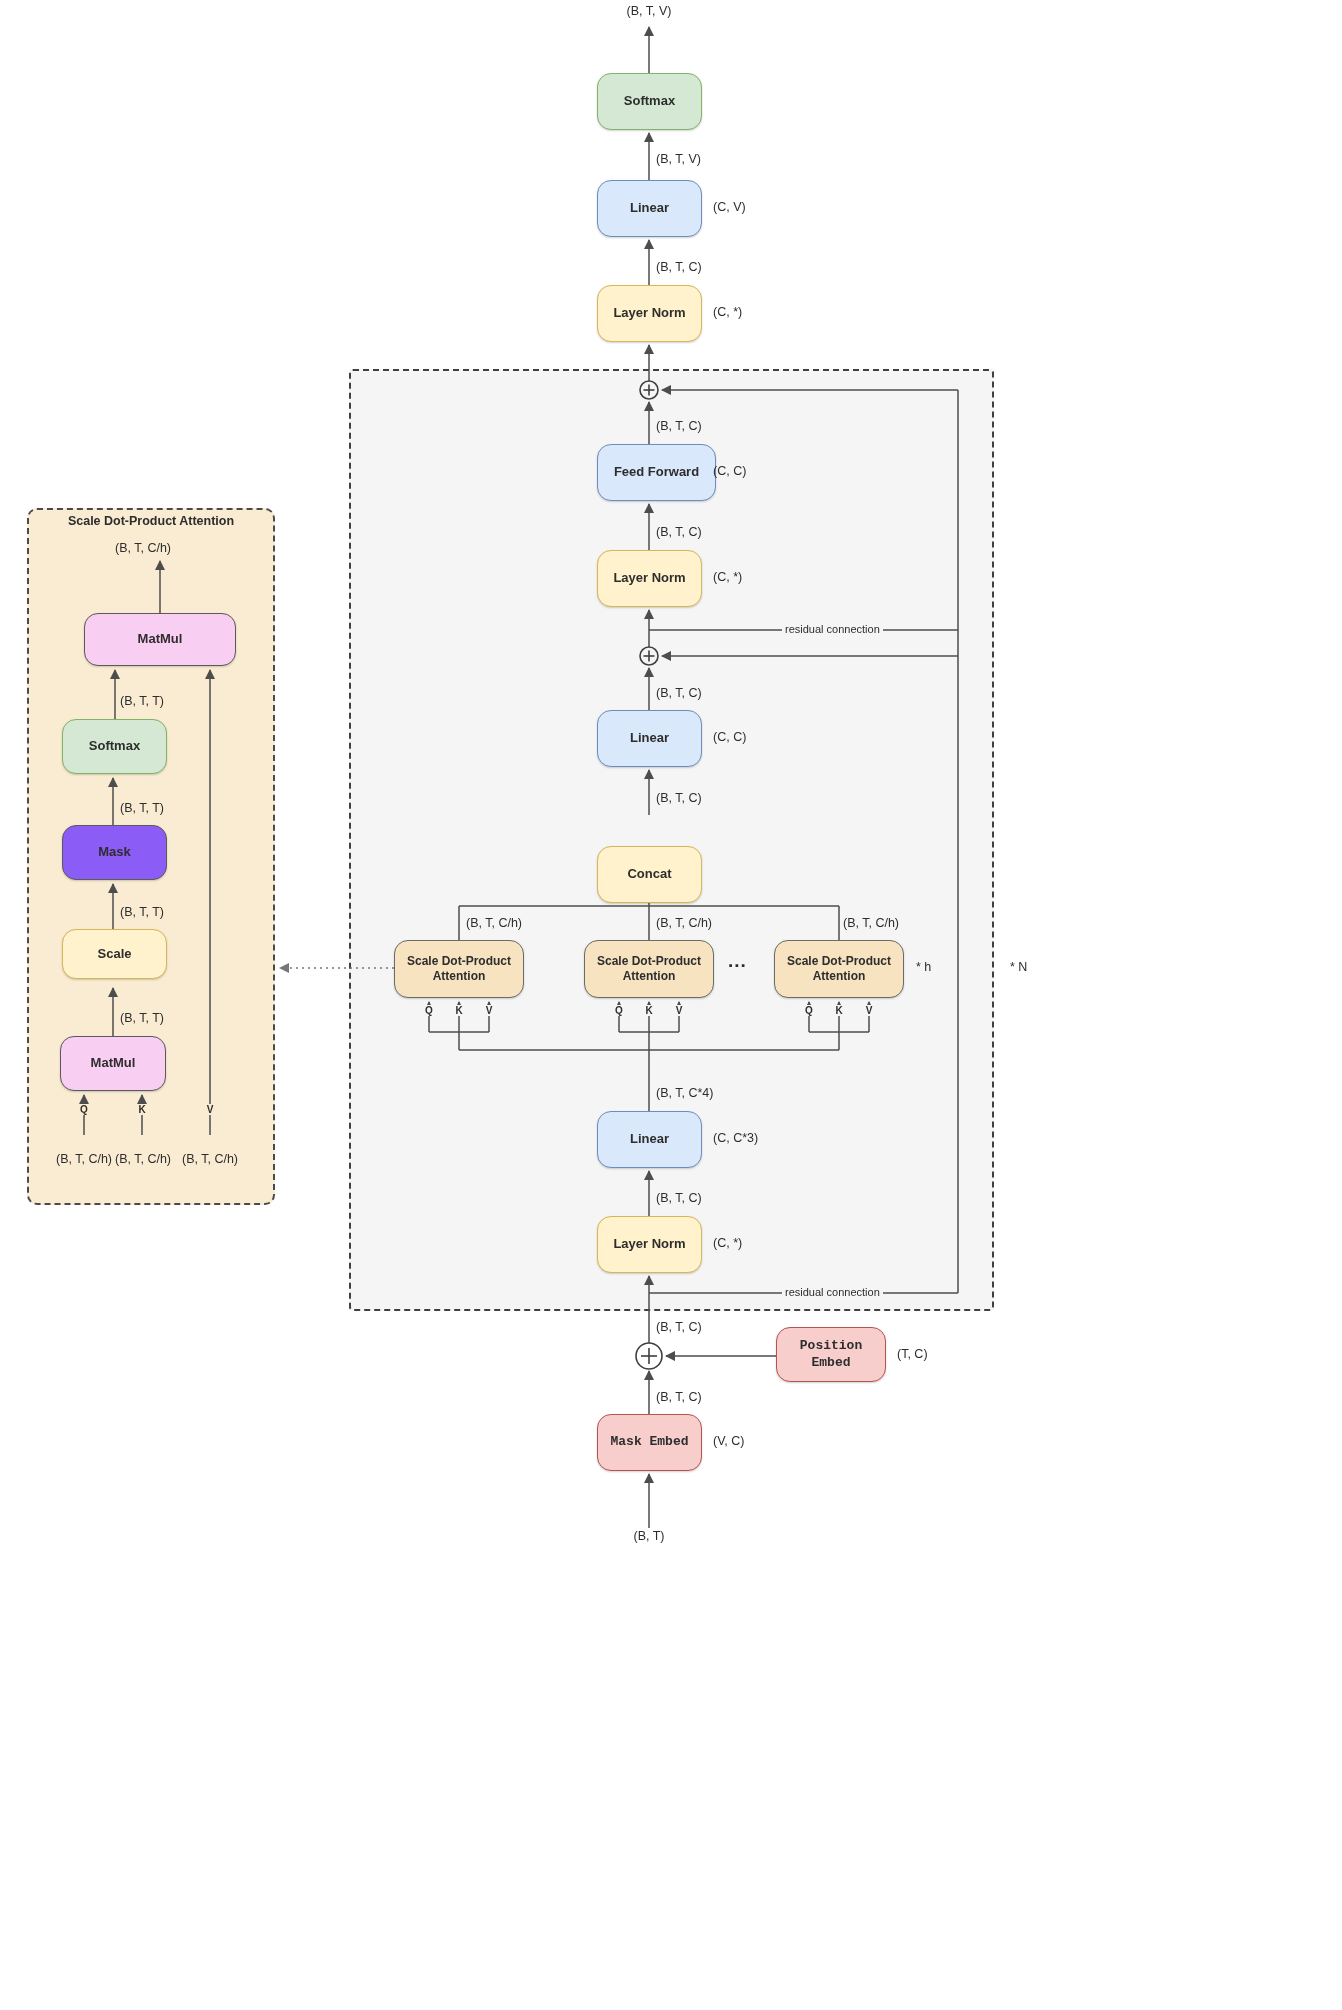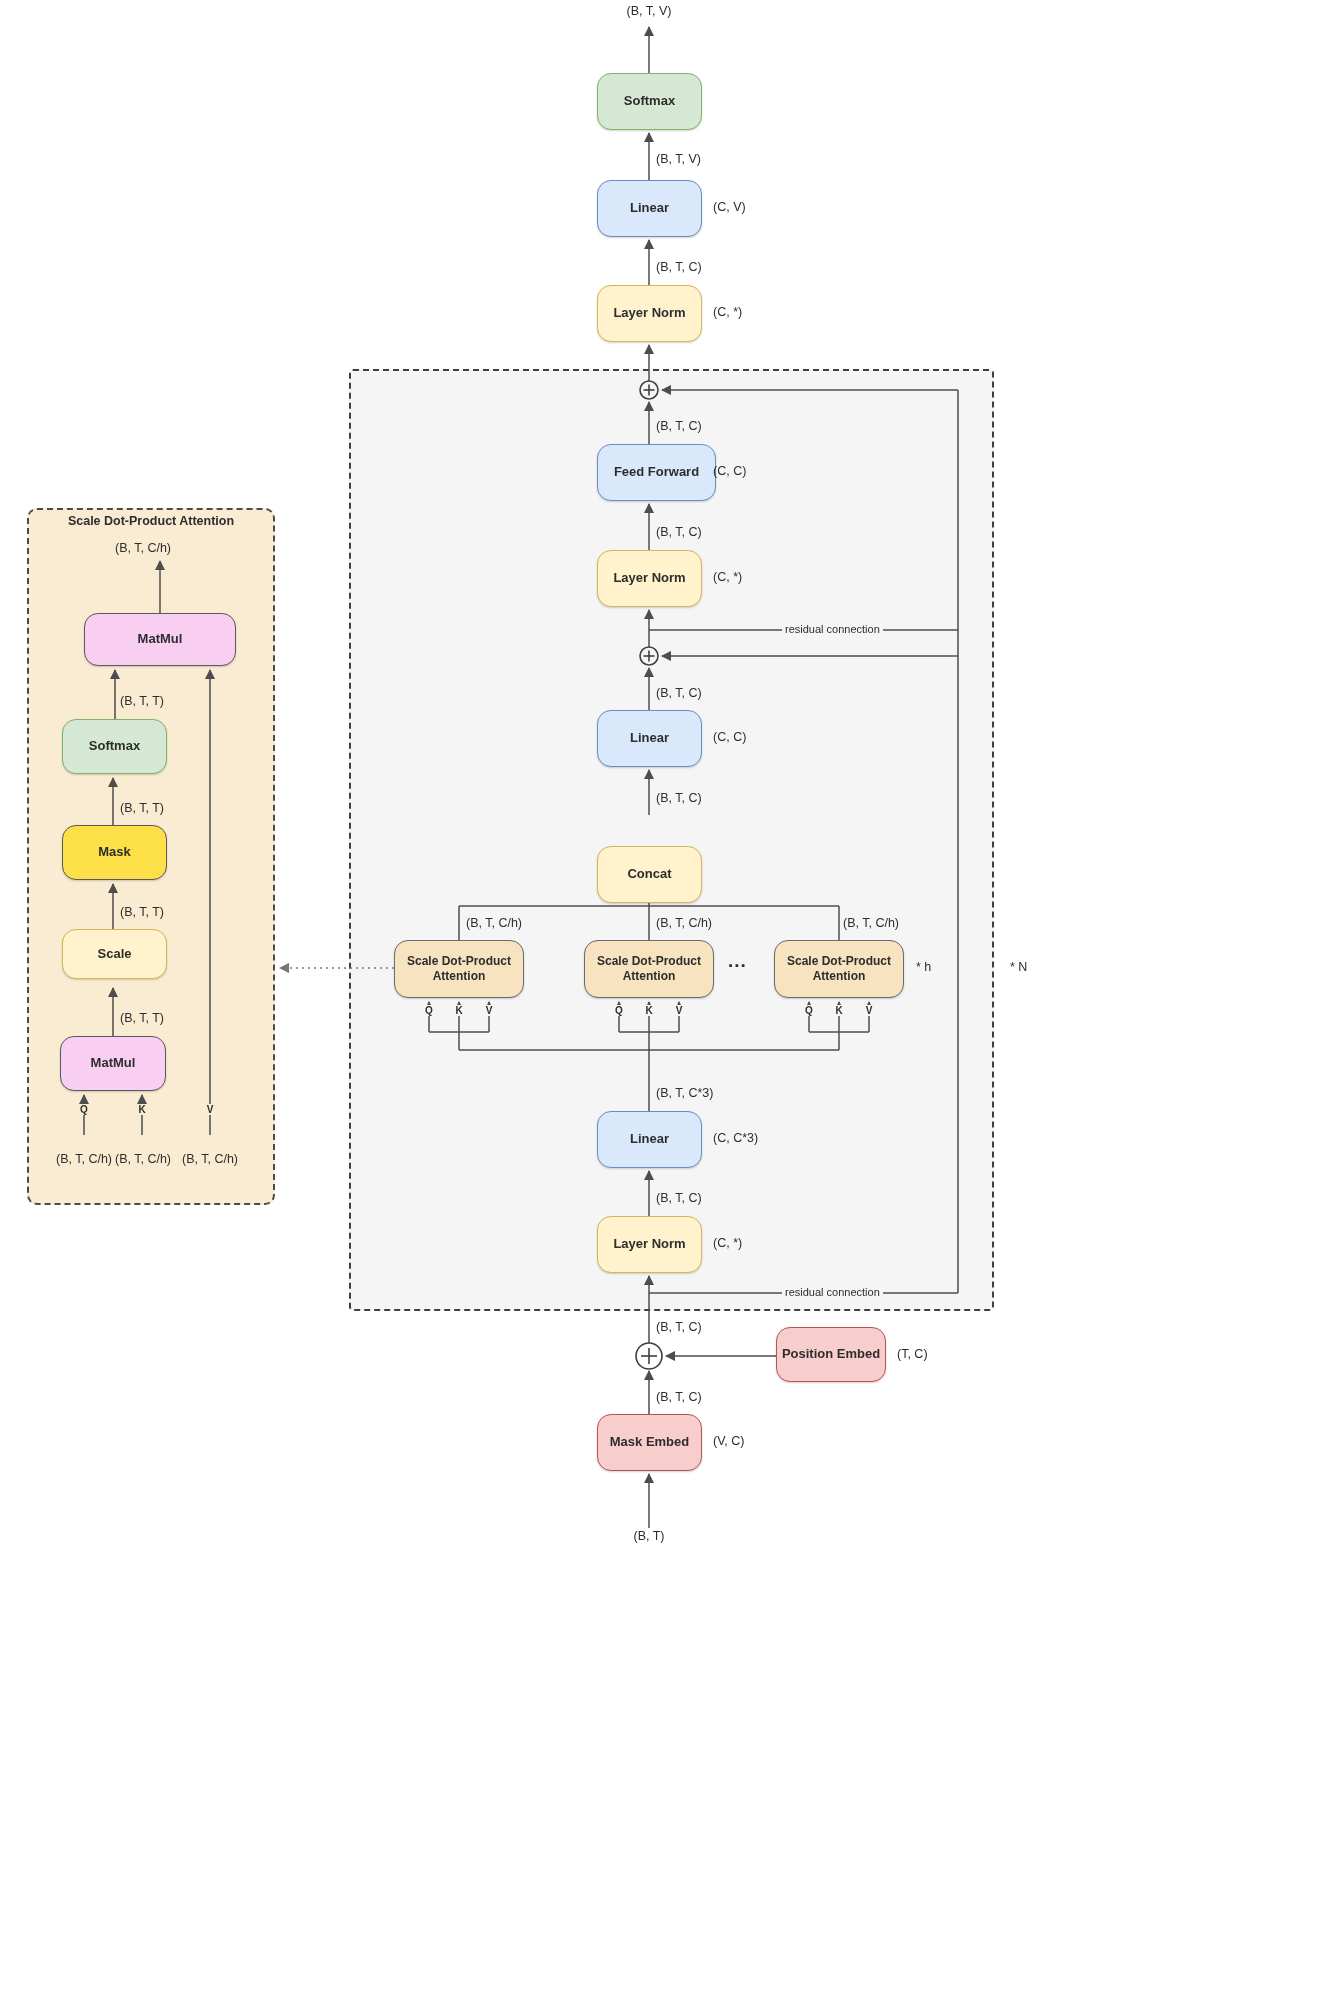--- a/index.html
+++ b/index.html
@@ -12,24 +12,24 @@
   #detail-panel { left:27px; top:508px; width:248px; height:697px; background:#f9ecd2; border-radius:10px; border-color:#4a4a4a; }
 
   svg.wires { position:absolute; left:0; top:0; z-index:1; pointer-events:none; }
 
   .box { position:absolute; z-index:2; display:flex; align-items:center; justify-content:center;
          text-align:center; font-weight:bold; font-size:13px; color:#2d2d2d;
          border-radius:14px; line-height:1.25; box-shadow:0 1px 2px rgba(0,0,0,0.18); }
   .green  { background:#d5e8d4; border:1.5px solid #82b366; }
   .blue   { background:#dae8fc; border:1.5px solid #6c8ebf; }
   .yellow { background:#fff2cc; border:1.5px solid #d6b656; }
-  .red    { background:#f8cecc; border:1.5px solid #b85450; }
+  .red    { background:#f8cecc; border:1.5px solid #b85450;font-family:Liberation Mono, monospace; }
   .tan    { background:#f7e3c0; border:1.5px solid #6b6b6b; font-size:12px; padding:0 6px; }
   .pink   { background:#f9cef3; border:1.5px solid #5a5a5a; }
-  .maskc  { background:#fde047; border:1.5px solid #5a5a5a;justify-content:center; }
+  .maskc  { background:#8b5cf6; border:1.5px solid #5a5a5a;justify-content:center; }
 
   .lbl { position:absolute; z-index:3; font-size:12.5px; color:#2d2d2d; white-space:nowrap; }
   .center { text-align:center; }
   .bold { font-weight:bold; }
   .lbl-res { font-size:11px; background:#f5f5f5; padding:0 3px; }
   .lbl-qkv { position:absolute; z-index:3; font-size:10px; font-weight:bold; text-align:center; width:16px; background:#f5f5f5; color:#2d2d2d; }
   .on-panel { background:#f9ecd2; }
   .lbl-dots { font-size:19px; font-weight:bold; letter-spacing:1px; }
 </style>
 </head>
@@ -218,21 +218,21 @@
   <div class="lbl-qkv" style="left:421px;top:1005px">Q</div>
   <div class="lbl-qkv" style="left:451px;top:1005px">K</div>
   <div class="lbl-qkv" style="left:481px;top:1005px">V</div>
   <div class="lbl-qkv" style="left:611px;top:1005px">Q</div>
   <div class="lbl-qkv" style="left:641px;top:1005px">K</div>
   <div class="lbl-qkv" style="left:671px;top:1005px">V</div>
   <div class="lbl-qkv" style="left:801px;top:1005px">Q</div>
   <div class="lbl-qkv" style="left:831px;top:1005px">K</div>
   <div class="lbl-qkv" style="left:861px;top:1005px">V</div>
 
-  <div class="lbl" style="left:656px;top:1086px">(B, T, C*3)</div>
+  <div class="lbl" style="left:656px;top:1086px">(B, T, C*4)</div>
   <div class="lbl" style="left:713px;top:1131px">(C, C*3)</div>
   <div class="lbl" style="left:656px;top:1191px">(B, T, C)</div>
   <div class="lbl" style="left:713px;top:1236px">(C, *)</div>
   <div class="lbl lbl-res" style="left:782px;top:1286px">residual connection</div>
 
   <div class="lbl" style="left:656px;top:1320px">(B, T, C)</div>
   <div class="lbl" style="left:897px;top:1347px">(T, C)</div>
   <div class="lbl" style="left:656px;top:1390px">(B, T, C)</div>
   <div class="lbl" style="left:713px;top:1434px">(V, C)</div>
   <div class="lbl center" style="left:619px;top:1529px;width:60px">(B, T)</div>

